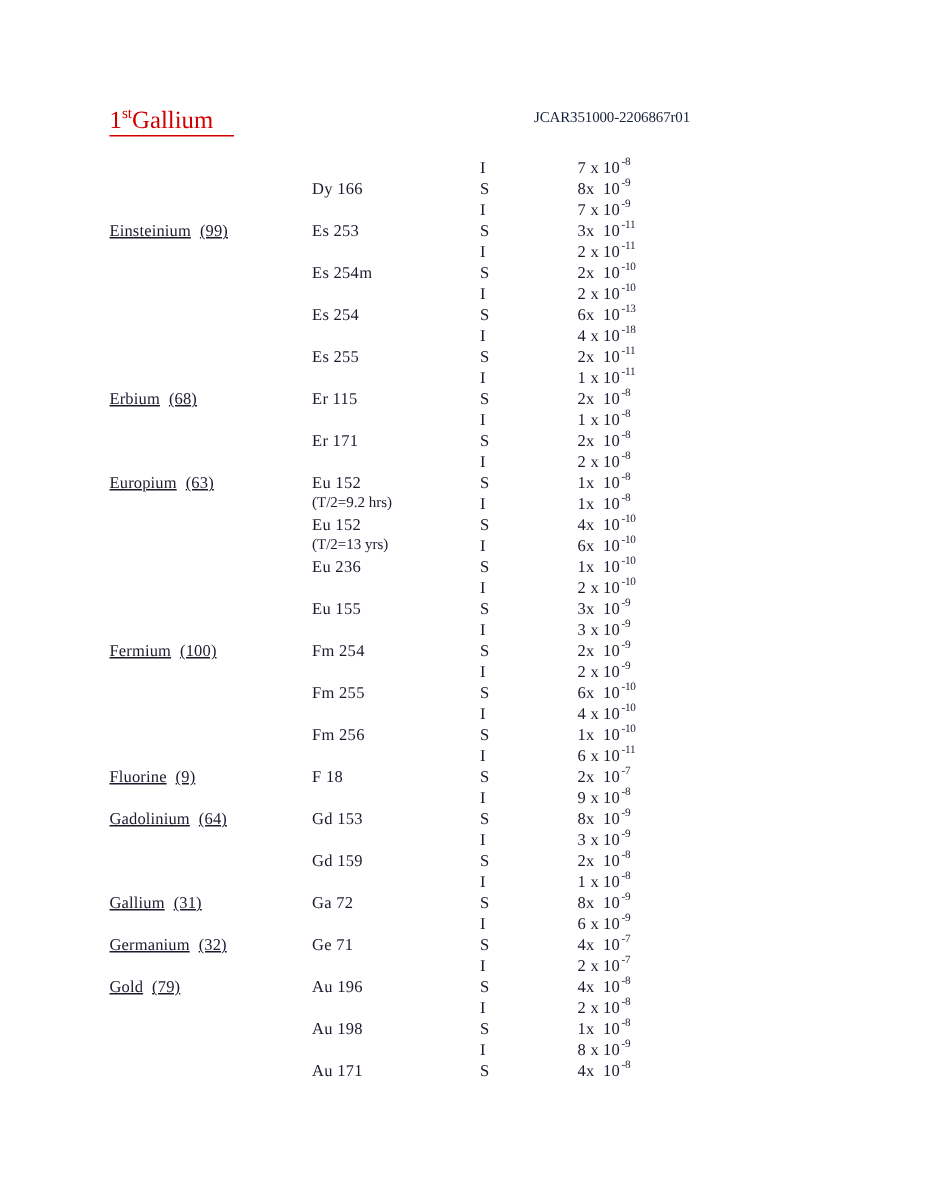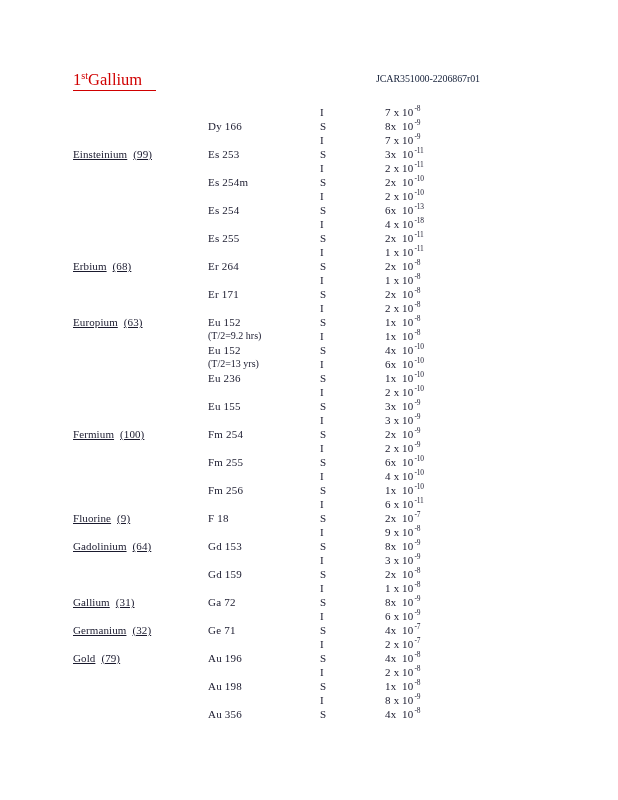--- a/index.html
+++ b/index.html
@@ -44,21 +44,21 @@
     white-space: nowrap;
     line-height: 19px;
   }
   .doc-title sup {
     font-size: 0.62em;
     vertical-align: super;
     line-height: 0;
   }
   .doc-id {
     position: absolute;
-    left: 376px;
+    left: 356px;
     top: 3px;
     font-size: 10px;
     letter-spacing: -0.1px;
     color: #16213a;
     white-space: nowrap;
     font-family: "Liberation Serif", "DejaVu Serif", serif;
   }
 
   
   .table {
@@ -200,21 +200,21 @@
         <div class="c-value"><span class="mant">2x</span><span class="base">10</span><sup>-11</sup></div>
       </div>
       <div class="row">
         <div class="c-element"></div>
         <div class="c-isotope"></div>
         <div class="c-type">I</div>
         <div class="c-value"><span class="mant">1 x</span><span class="base">10</span><sup>-11</sup></div>
       </div>
       <div class="row">
         <div class="c-element"><span>Erbium</span><span class="z">(68)</span></div>
-        <div class="c-isotope">Er  264</div>
+        <div class="c-isotope">Er  115</div>
         <div class="c-type">S</div>
         <div class="c-value"><span class="mant">2x</span><span class="base">10</span><sup>-8</sup></div>
       </div>
       <div class="row">
         <div class="c-element"></div>
         <div class="c-isotope"></div>
         <div class="c-type">I</div>
         <div class="c-value"><span class="mant">1 x</span><span class="base">10</span><sup>-8</sup></div>
       </div>
       <div class="row">
@@ -392,19 +392,19 @@
         <div class="c-value"><span class="mant">1x</span><span class="base">10</span><sup>-8</sup></div>
       </div>
       <div class="row">
         <div class="c-element"></div>
         <div class="c-isotope"></div>
         <div class="c-type">I</div>
         <div class="c-value"><span class="mant">8 x</span><span class="base">10</span><sup>-9</sup></div>
       </div>
       <div class="row">
         <div class="c-element"></div>
-        <div class="c-isotope">Au  356</div>
+        <div class="c-isotope">Au  171</div>
         <div class="c-type">S</div>
         <div class="c-value"><span class="mant">4x</span><span class="base">10</span><sup>-8</sup></div>
       </div>
     </div>
 
 </div>
 
 </body></html>

